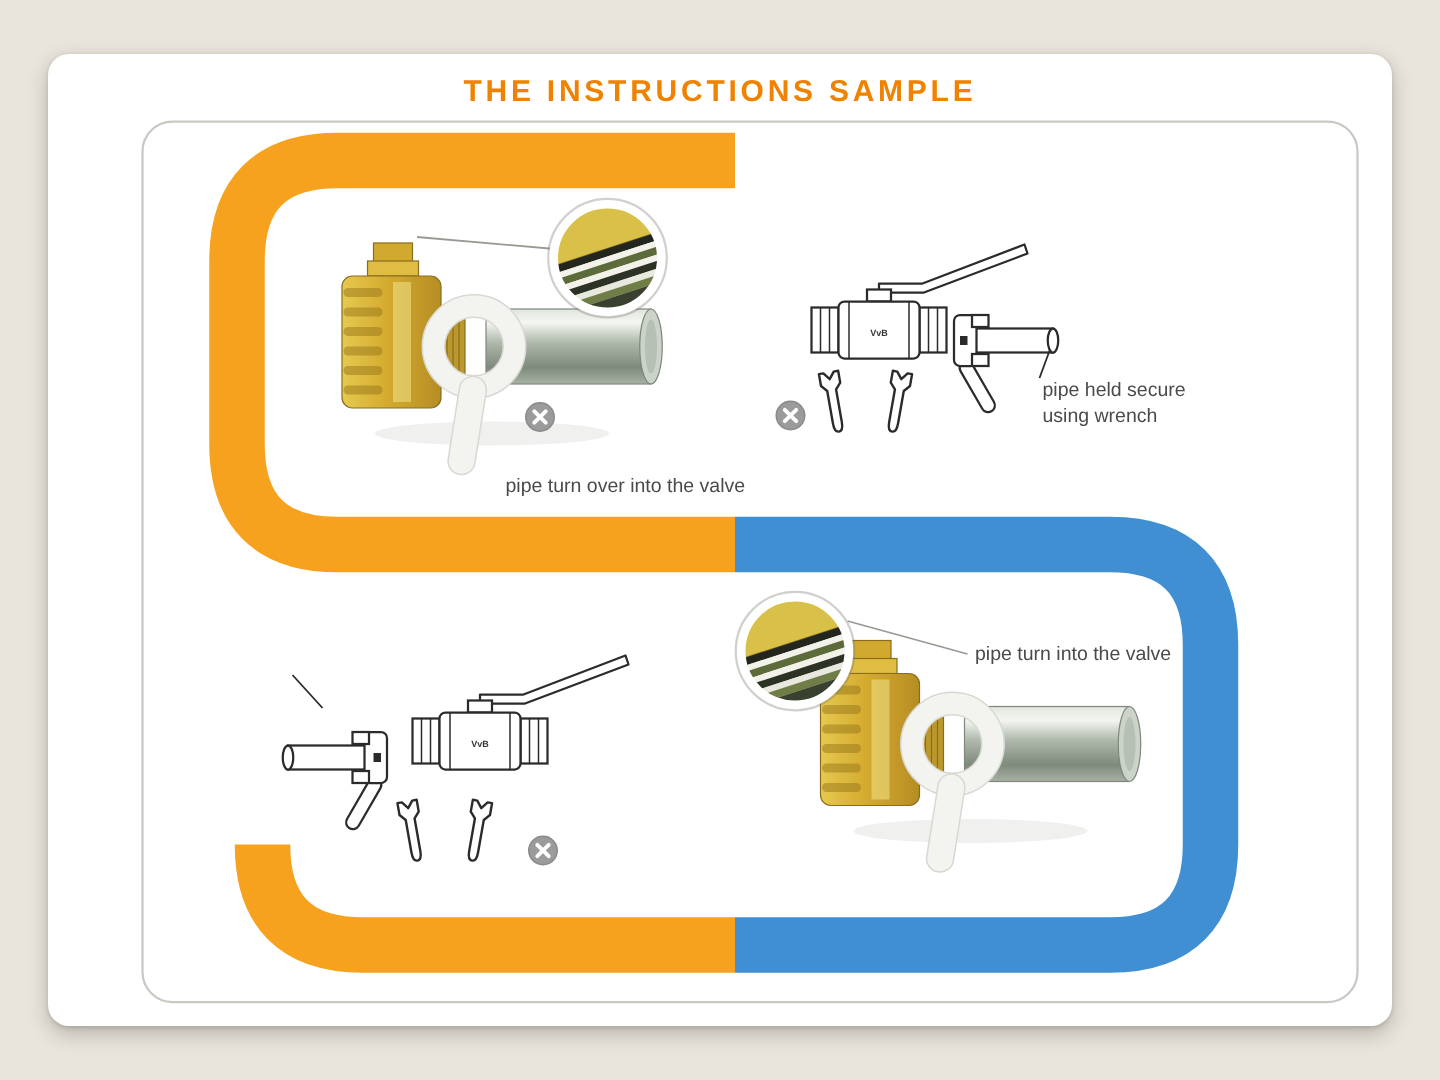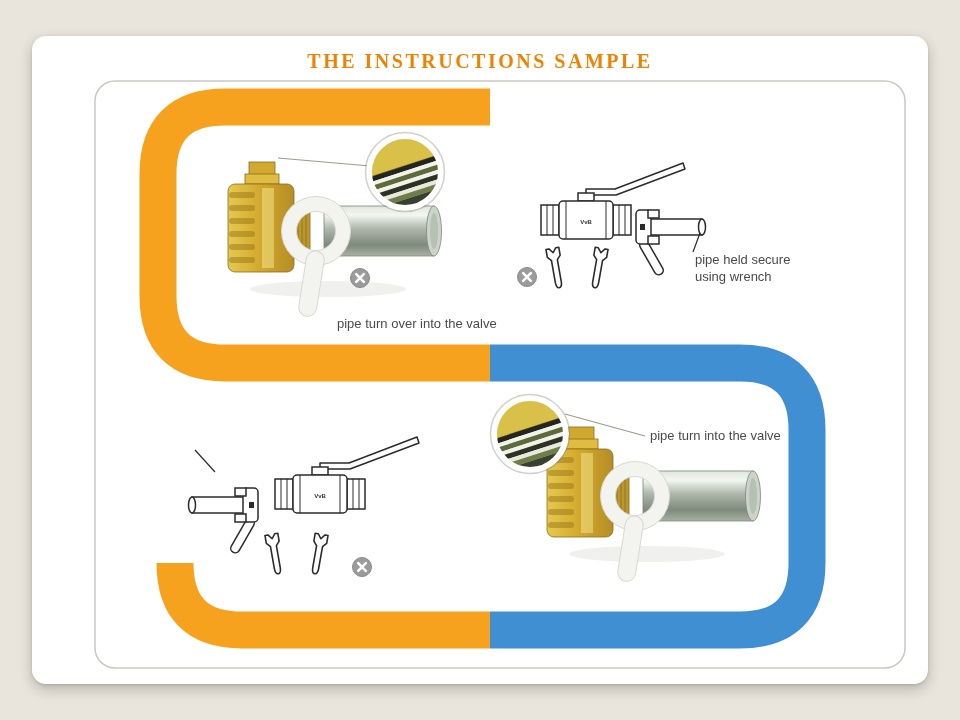--- a/index.html
+++ b/index.html
@@ -14,21 +14,20 @@
     position: absolute; left: 32px; top: 36px;
     width: 896px; height: 648px;
     background: #ffffff; border-radius: 14px;
     box-shadow: 0 5px 14px rgba(0,0,0,0.22), 0 1px 3px rgba(0,0,0,0.12);
   }
   .title {
     position: absolute; top: 14px; left: 0; width: 100%;
     text-align: center;
     color: #ef8200; font-size: 20px; font-weight: bold;
     letter-spacing: 2.5px;
-    font-family: Liberation Serif, serif;
   }
   .diagram { position: absolute; left: 0; top: 0; }
   text.cap  { font-family: "Liberation Sans", sans-serif; font-size: 13px; fill: #4a4a4a; }
   text.vlabel {
     font-family: "Liberation Sans", sans-serif; font-size: 6px;
     font-weight: bold; fill: #333; text-anchor: middle;
   }
 </style>
 </head>
 <body>

